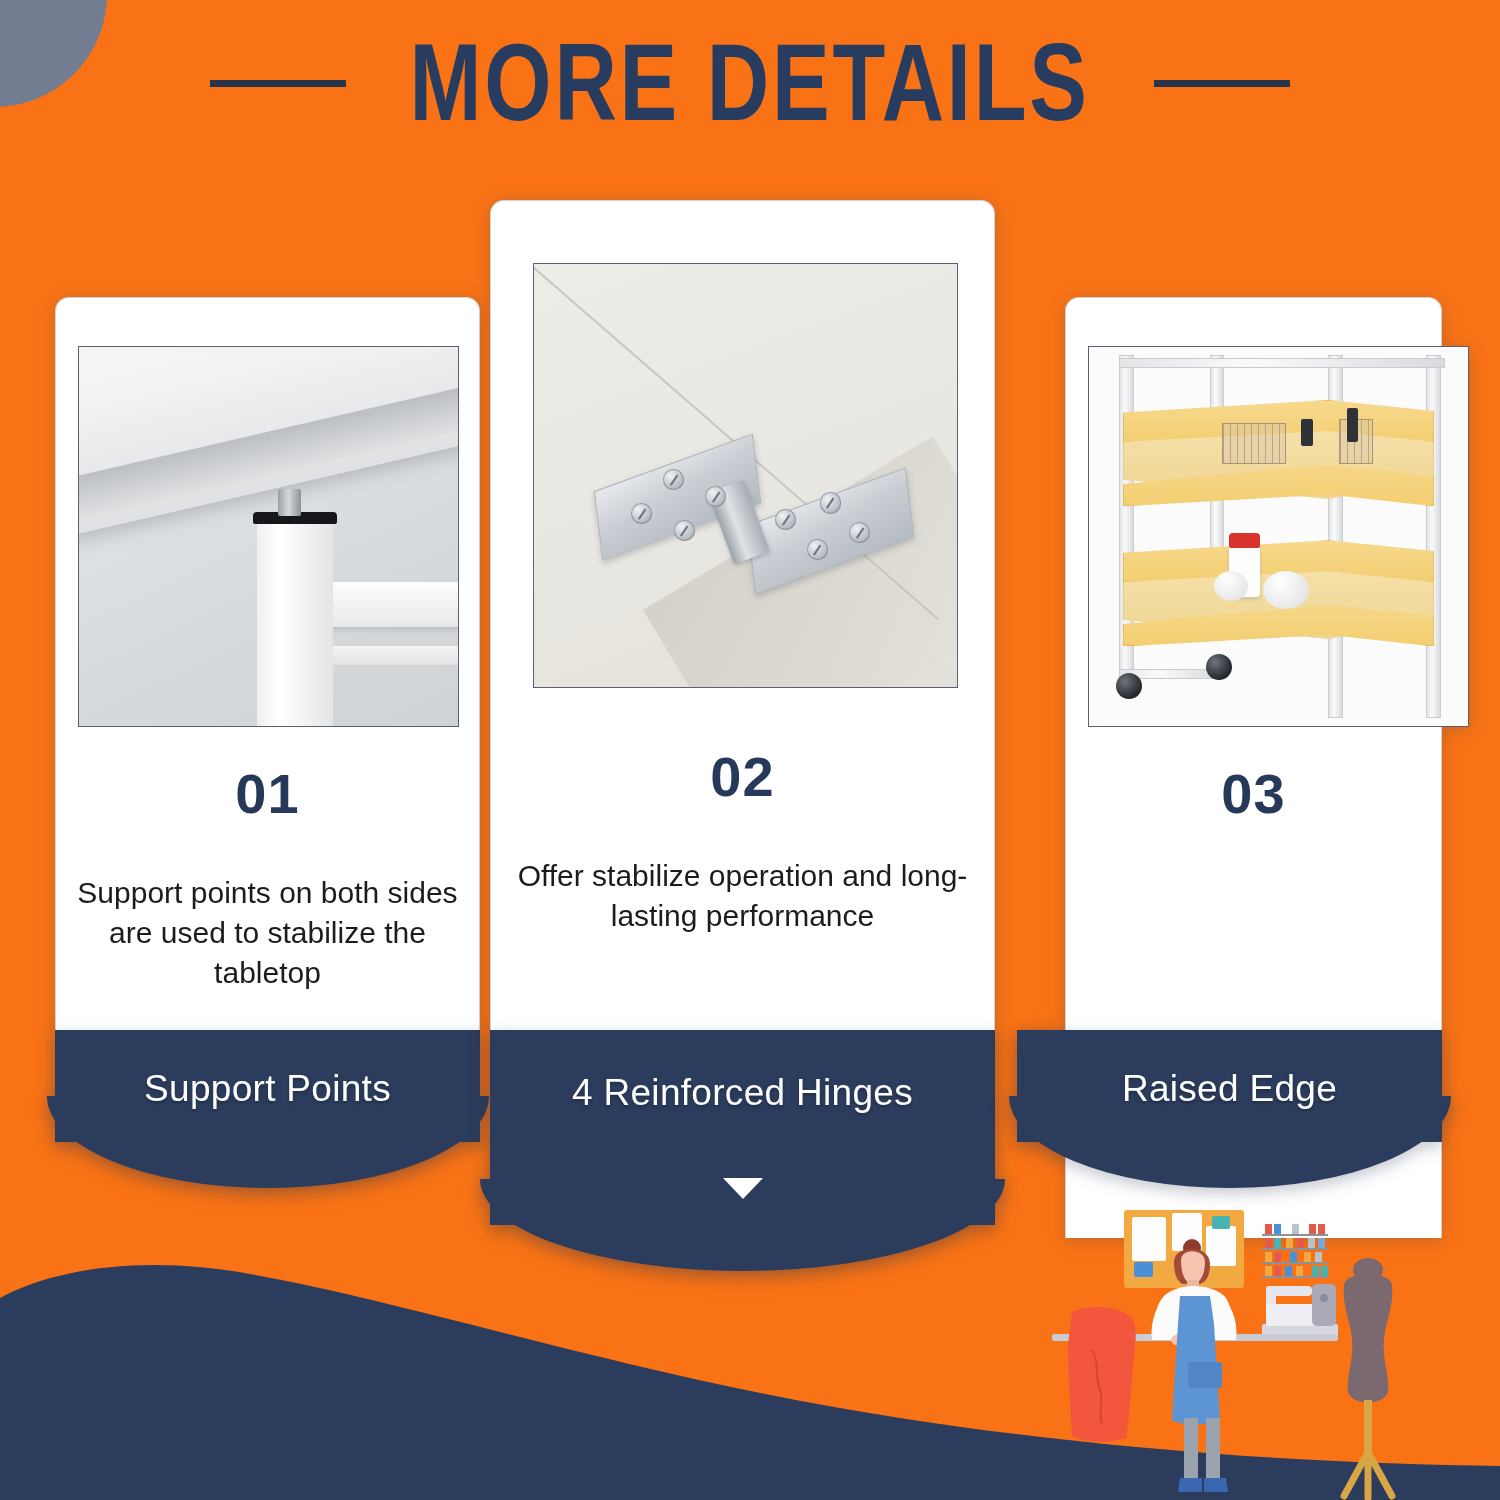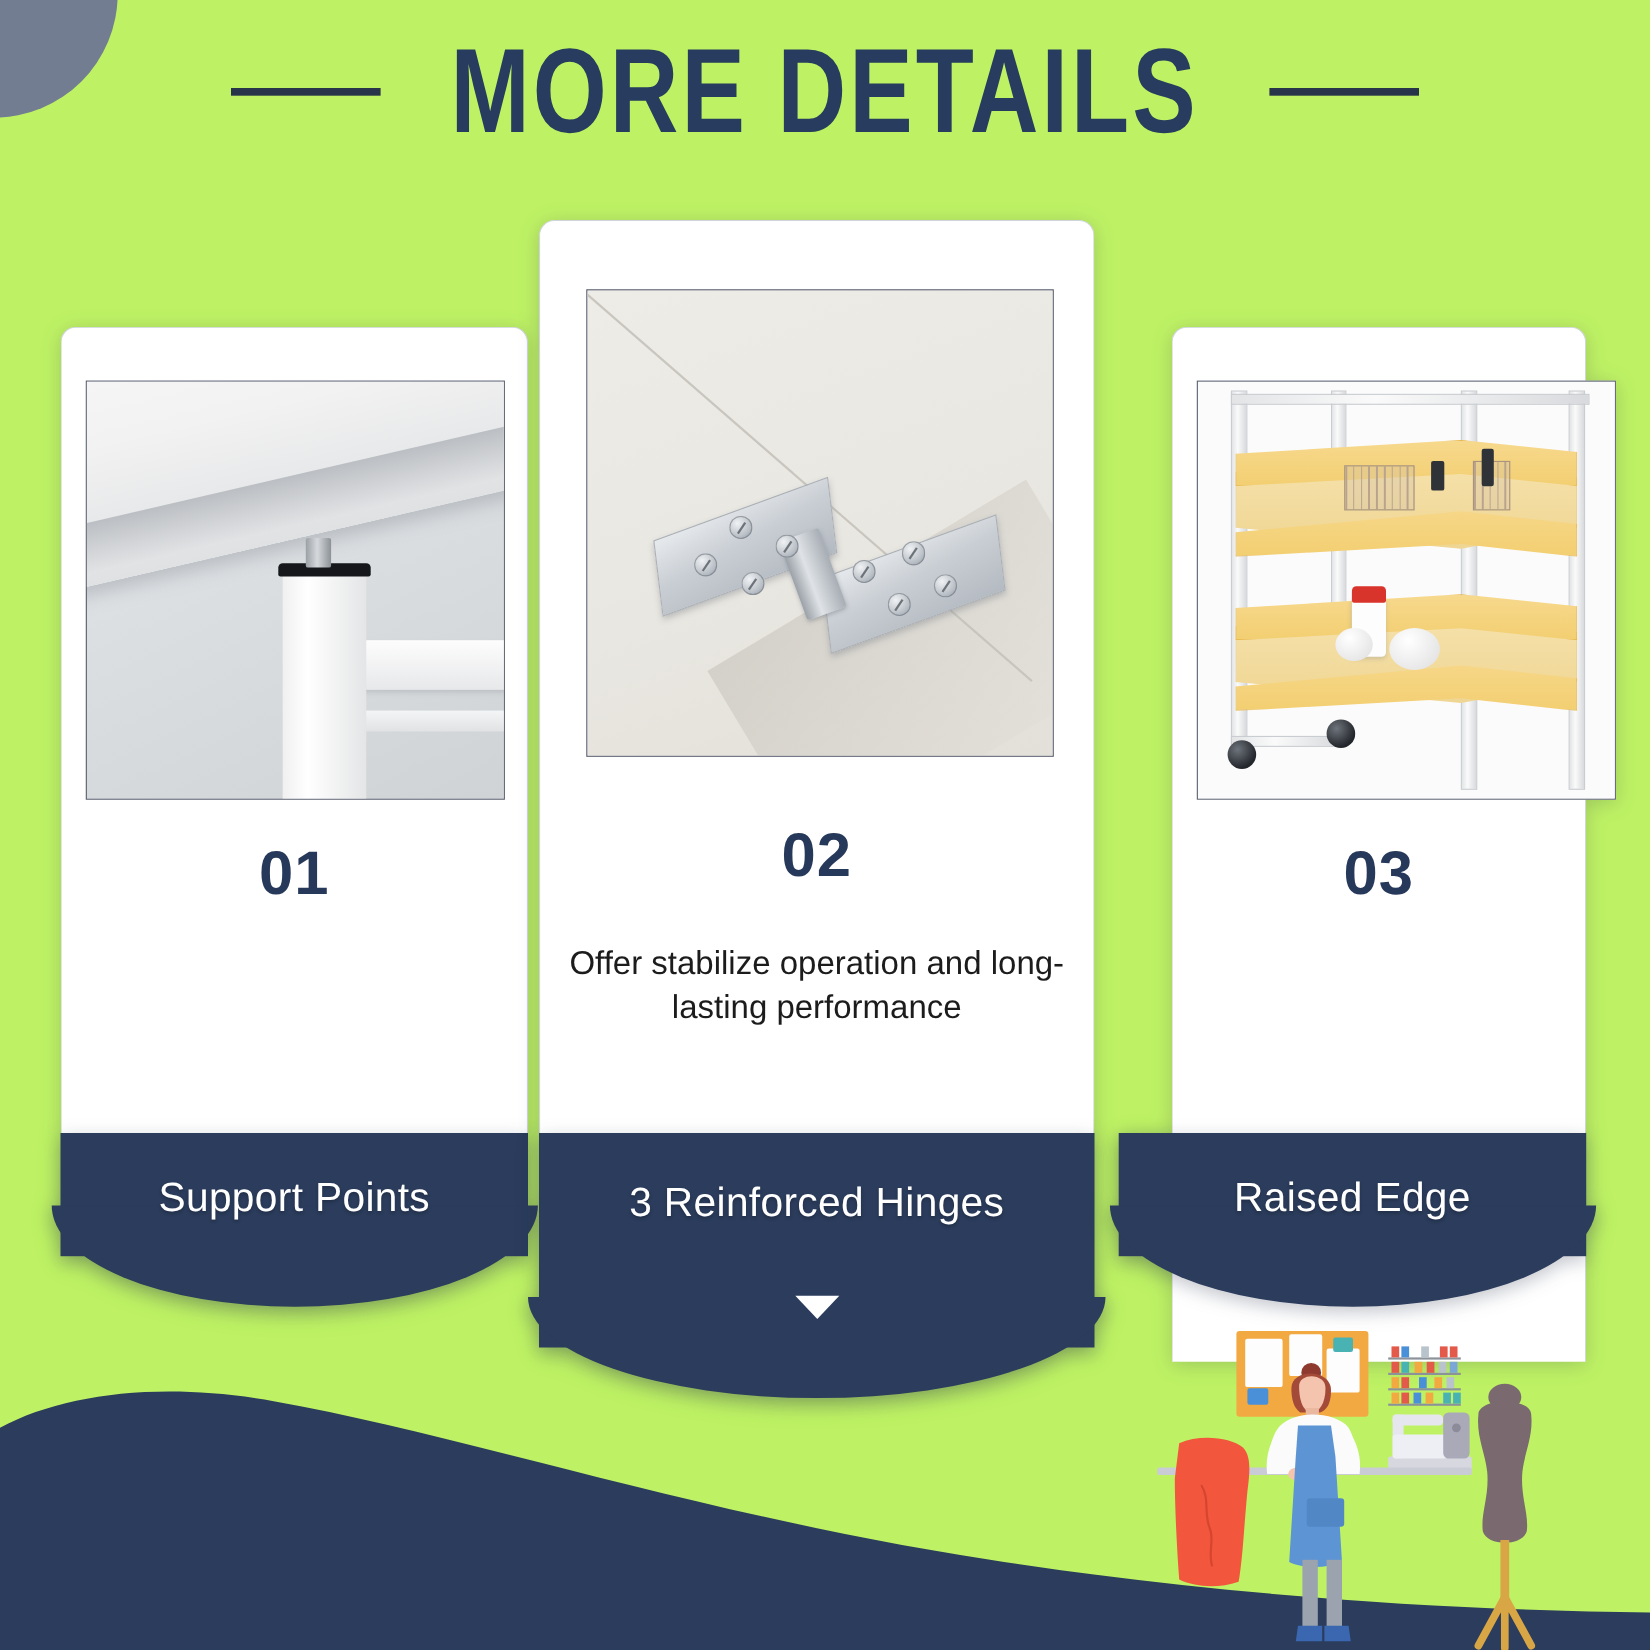--- a/index.html
+++ b/index.html
@@ -7,21 +7,21 @@
   html, body {
     width:1500px; height:1500px;
     background:#ffffff;
     font-family:"Liberation Sans", sans-serif;
     overflow:hidden;
   }
 
   #stage {
     position:relative;
     width:1500px; height:1500px;
-    background:#bef264;
+    background:#f97316;
     overflow:hidden;
   }
 
   
   .corner-blob {
     position:absolute;
     left:-118px; top:-118px;
     width:225px; height:225px;
     border-radius:50%;
     background:#727d91;
@@ -343,20 +343,21 @@
             <div class="rail"></div>
             <div class="rail2"></div>
             <div class="leg"></div>
             <div class="legcap"></div>
             <div class="bolt"></div>
           </div>
         </div>
 
         <div class="num" style="top:468px;">01</div>
 
+        <div class="desc" style="top:575px;">Support points on both sides are used to stabilize the tabletop</div>
       </div>
 
       <div class="banner" style="left:0; top:733px; width:425px; height:112px;">
         <div class="bulge"></div>
         <div class="btext" style="top:38px;">Support Points</div>
       </div>
     </div>
 
     <div class="card center card-2">
       <div class="card-body" style="height:830px;">
@@ -379,21 +380,21 @@
           </div>
         </div>
 
         <div class="num" style="top:548px;">02</div>
 
         <div class="desc" style="top:655px;">Offer stabilize operation and long-lasting performance</div>
       </div>
 
       <div class="banner" style="left:0; top:830px; width:505px; height:195px;">
         <div class="bulge"></div>
-        <div class="btext" style="top:42px;">3 Reinforced Hinges</div>
+        <div class="btext" style="top:42px;">4 Reinforced Hinges</div>
         <div class="arrow" style="top:148px;"></div>
       </div>
     </div>
 
     <div class="card side card-3">
       <div class="card-body" style="height:941px;margin-left:48px;">
 
         <div class="photo" style="left:22px; top:48px; width:381px; height:381px; background:#fbfbfb;">
           <div class="p3">
 

